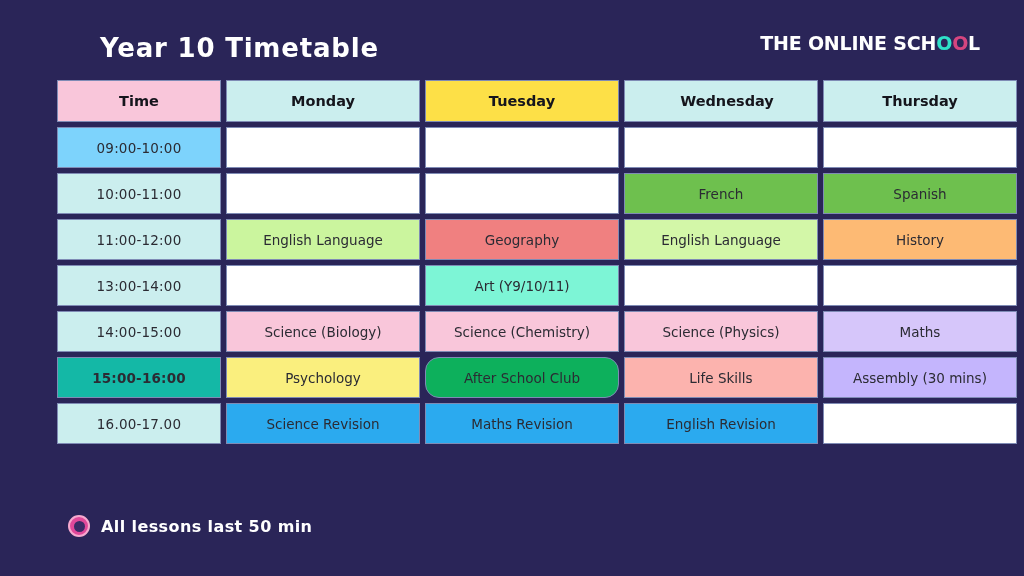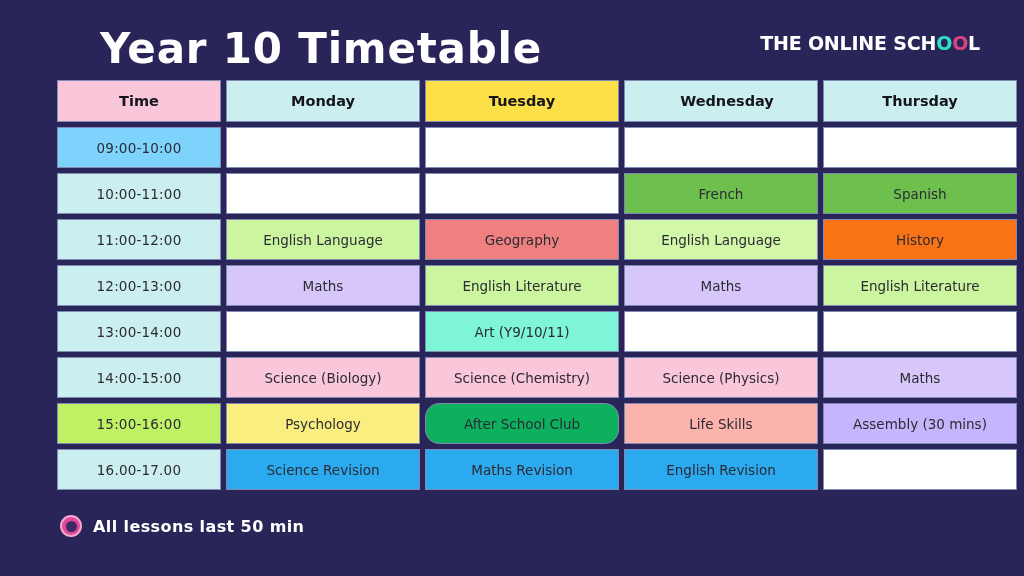--- a/index.html
+++ b/index.html
@@ -31,21 +31,21 @@
     width: 1024px;
     height: 78px;
     display: flex;
     align-items: center;
     justify-content: space-between;
     padding: 0 44px 0 100px;
   }
 
   .title {
     font-family: "DejaVu Sans", sans-serif;
-    font-size: 42px;
+    font-size: 26px;
     font-weight: bold;
     color: #ffffff;
     letter-spacing: 0.8px;
     white-space: nowrap;
     margin-top: 18px;
   }
 
   .logo {
     font-family: "DejaVu Sans", sans-serif;
     font-size: 19px;
@@ -101,21 +101,21 @@
   }
 
   .cell-time {
     font-size: 14px;
     letter-spacing: 0.2px;
   }
 
   
   .footnote {
     position: absolute;
-    left: 60px;
+    left: 68px;
     top: 515px;
     display: flex;
     align-items: center;
     gap: 11px;
   }
 
   .timer-icon {
     width: 22px;
     height: 22px;
     border-radius: 50%;
@@ -188,45 +188,38 @@
             <td style="background: rgb(255, 255, 255);"></td>
             <td style="background: rgb(255, 255, 255);"></td>
             <td style="background: rgb(110, 192, 78);">French</td>
             <td style="background: rgb(110, 192, 78);">Spanish</td>
           </tr>
           <tr>
             <td class="cell-time" style="background: rgb(203, 238, 238);">11:00-12:00</td>
             <td style="background: rgb(203, 245, 158);">English Language</td>
             <td style="background: rgb(240, 128, 128);">Geography</td>
             <td style="background: rgb(211, 247, 168);">English Language</td>
-            <td style="background: #f97316;">History</td>
-          </tr>
-          <tr>
-            <td class="cell-time" style="background: rgb(203, 238, 238);">12:00-13:00</td>
-            <td style="background: rgb(214, 198, 250);">Maths</td>
-            <td style="background: rgb(203, 245, 158);">English Literature</td>
-            <td style="background: rgb(214, 198, 250);">Maths</td>
-            <td style="background: rgb(203, 245, 158);">English Literature</td>
+            <td style="background: #fdba74;">History</td>
           </tr>
           <tr>
             <td class="cell-time" style="background: rgb(203, 238, 238);">13:00-14:00</td>
             <td style="background: rgb(255, 255, 255);"></td>
             <td style="background: rgb(125, 245, 214);">Art (Y9/10/11)</td>
             <td style="background: rgb(255, 255, 255);"></td>
             <td style="background: rgb(255, 255, 255);"></td>
           </tr>
           <tr>
             <td class="cell-time" style="background: rgb(203, 238, 238);">14:00-15:00</td>
             <td style="background: rgb(249, 198, 218);">Science (Biology)</td>
             <td style="background: rgb(249, 198, 218);">Science (Chemistry)</td>
             <td style="background: rgb(249, 198, 218);">Science (Physics)</td>
             <td style="background: rgb(214, 198, 250);">Maths</td>
           </tr>
           <tr>
-            <td class="cell-time" style="background: #bef264;">15:00-16:00</td>
+            <td class="cell-time" style="background: #14b8a6; font-weight: bold;">15:00-16:00</td>
             <td style="background: rgb(250, 239, 126);">Psychology</td>
             <td style="background: rgb(13, 176, 92); border-radius: 14px;">After School Club</td>
             <td style="background: rgb(252, 179, 174);">Life Skills</td>
             <td style="background: #c4b5fd;">Assembly (30 mins)</td>
           </tr>
           <tr>
             <td class="cell-time" style="background: rgb(203, 238, 238);">16.00-17.00</td>
             <td style="background: rgb(43, 170, 239);">Science Revision</td>
             <td style="background: rgb(43, 170, 239);">Maths Revision</td>
             <td style="background: rgb(43, 170, 239);">English Revision</td>

